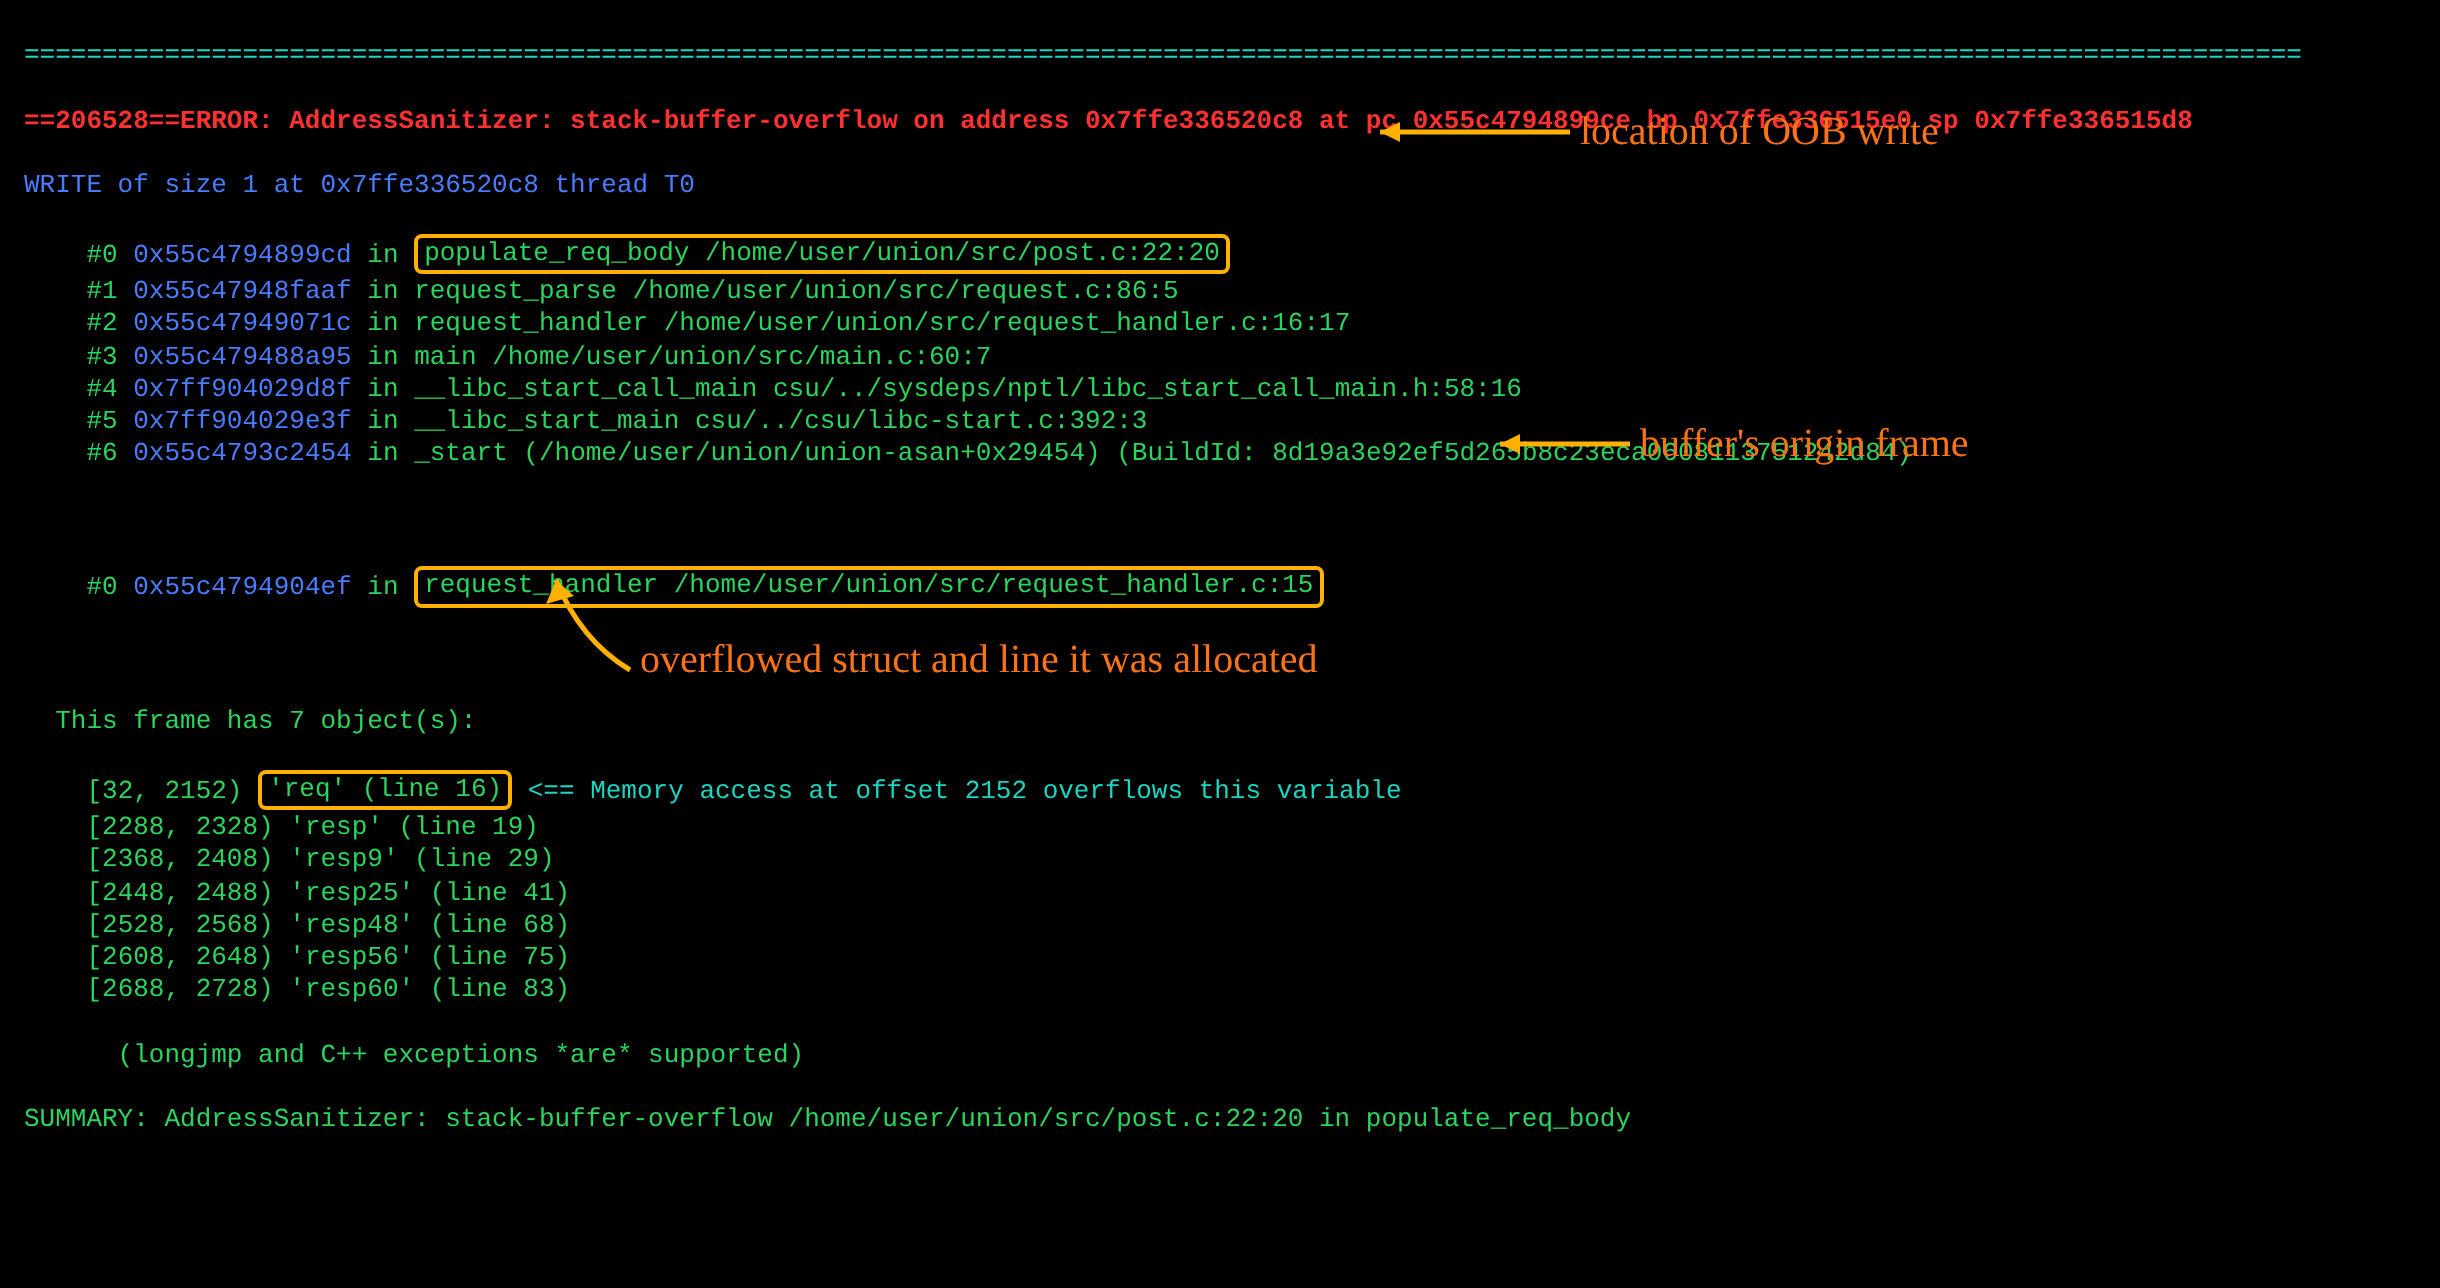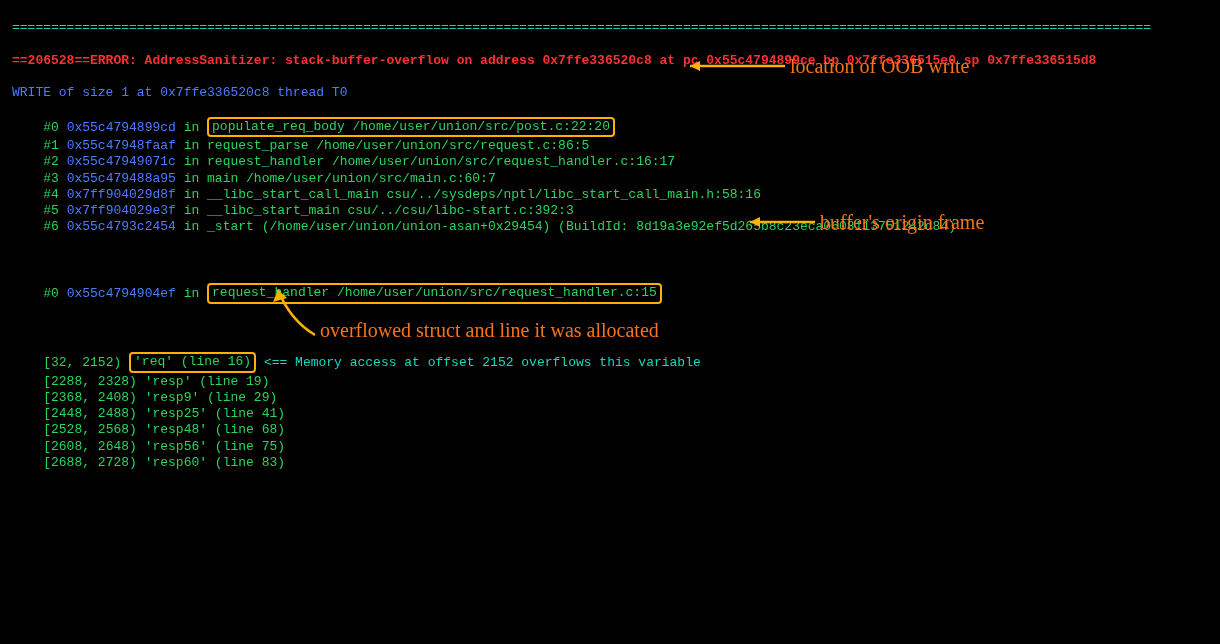--- a/index.html
+++ b/index.html
@@ -51,21 +51,24 @@
 <body>
 
 <div class="terminal">
 <span class="line cyan">==================================================================================================================================================</span>
 <span class="line red">==206528==ERROR: AddressSanitizer: stack-buffer-overflow on address 0x7ffe336520c8 at pc 0x55c4794899ce bp 0x7ffe336515e0 sp 0x7ffe336515d8</span>
 <span class="line blue">WRITE of size 1 at 0x7ffe336520c8 thread T0</span>
 <span id="stack-container"><span class="line">    <span class="green">#0 </span><span class="blue">0x55c4794899cd</span><span class="green"> in </span><span class="hl-box green">populate_req_body /home/user/union/src/post.c:22:20</span></span><span class="line">    <span class="green">#1 </span><span class="blue">0x55c47948faaf</span><span class="green"> in </span><span class="green">request_parse /home/user/union/src/request.c:86:5</span></span><span class="line">    <span class="green">#2 </span><span class="blue">0x55c47949071c</span><span class="green"> in </span><span class="green">request_handler /home/user/union/src/request_handler.c:16:17</span></span><span class="line">    <span class="green">#3 </span><span class="blue">0x55c479488a95</span><span class="green"> in </span><span class="green">main /home/user/union/src/main.c:60:7</span></span><span class="line">    <span class="green">#4 </span><span class="blue">0x7ff904029d8f</span><span class="green"> in </span><span class="green">__libc_start_call_main csu/../sysdeps/nptl/libc_start_call_main.h:58:16</span></span><span class="line">    <span class="green">#5 </span><span class="blue">0x7ff904029e3f</span><span class="green"> in </span><span class="green">__libc_start_main csu/../csu/libc-start.c:392:3</span></span><span class="line">    <span class="green">#6 </span><span class="blue">0x55c4793c2454</span><span class="green"> in </span><span class="green">_start (/home/user/union/union-asan+0x29454) (BuildId: 8d19a3e92ef5d265b8c23eca0608113751242d84)</span></span></span>
 <span class="line">&nbsp;</span>
 <span id="origin-container"><span class="line">    <span class="green">#0 </span><span class="blue">0x55c4794904ef</span><span class="green"> in </span><span class="hl-box green">request_handler /home/user/union/src/request_handler.c:15</span></span></span>
 <span class="line">&nbsp;</span>
+<span class="line green">  This frame has 7 object(s):</span>
 <span id="frame-objs-container"><span class="line">    <span class="green">[32, 2152) </span><span class="hl-box green">'req' (line 16)</span><span class="cyan"> &lt;== Memory access at offset 2152 overflows this variable</span></span><span class="line">    <span class="green">[2288, 2328) </span><span class="green">'resp' (line 19)</span></span><span class="line">    <span class="green">[2368, 2408) </span><span class="green">'resp9' (line 29)</span></span><span class="line">    <span class="green">[2448, 2488) </span><span class="green">'resp25' (line 41)</span></span><span class="line">    <span class="green">[2528, 2568) </span><span class="green">'resp48' (line 68)</span></span><span class="line">    <span class="green">[2608, 2648) </span><span class="green">'resp56' (line 75)</span></span><span class="line">    <span class="green">[2688, 2728) </span><span class="green">'resp60' (line 83)</span></span></span>
+<span class="line green">      (longjmp and C++ exceptions *are* supported)</span>
+<span class="line green">SUMMARY: AddressSanitizer: stack-buffer-overflow /home/user/union/src/post.c:22:20 in populate_req_body</span>
 
 
 </div>
 
 <div class="annotation" style="top:54px; left:790px;">location of OOB write</div>
 <div class="annotation" style="top:210px; left:820px;">buffer's origin frame</div>
 <div class="annotation" style="top:318px; left:320px;">overflowed struct and line it was allocated</div>
 
 <div class="arrow" style="top:56px; left:680px;">
   <svg width="110" height="20">

